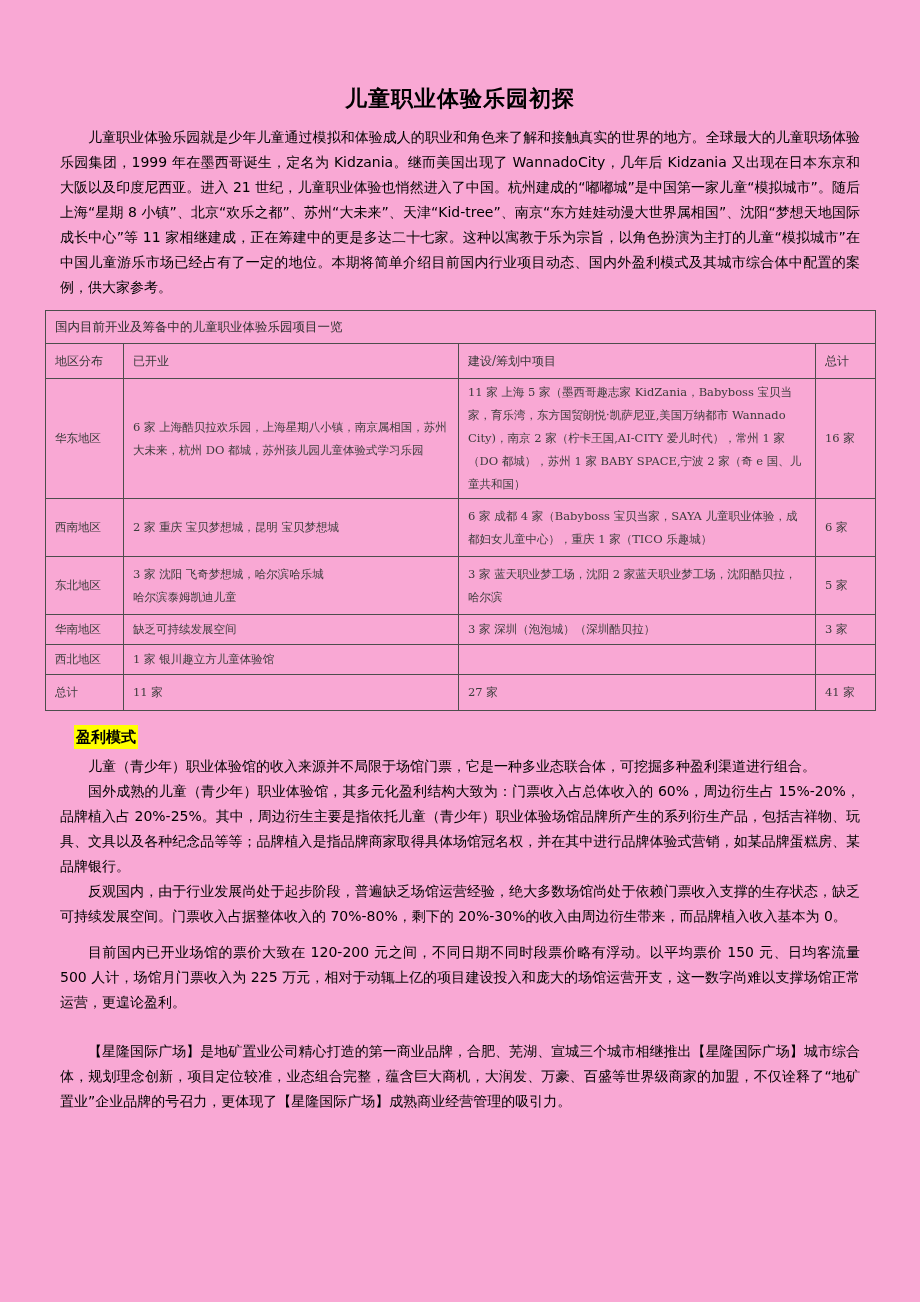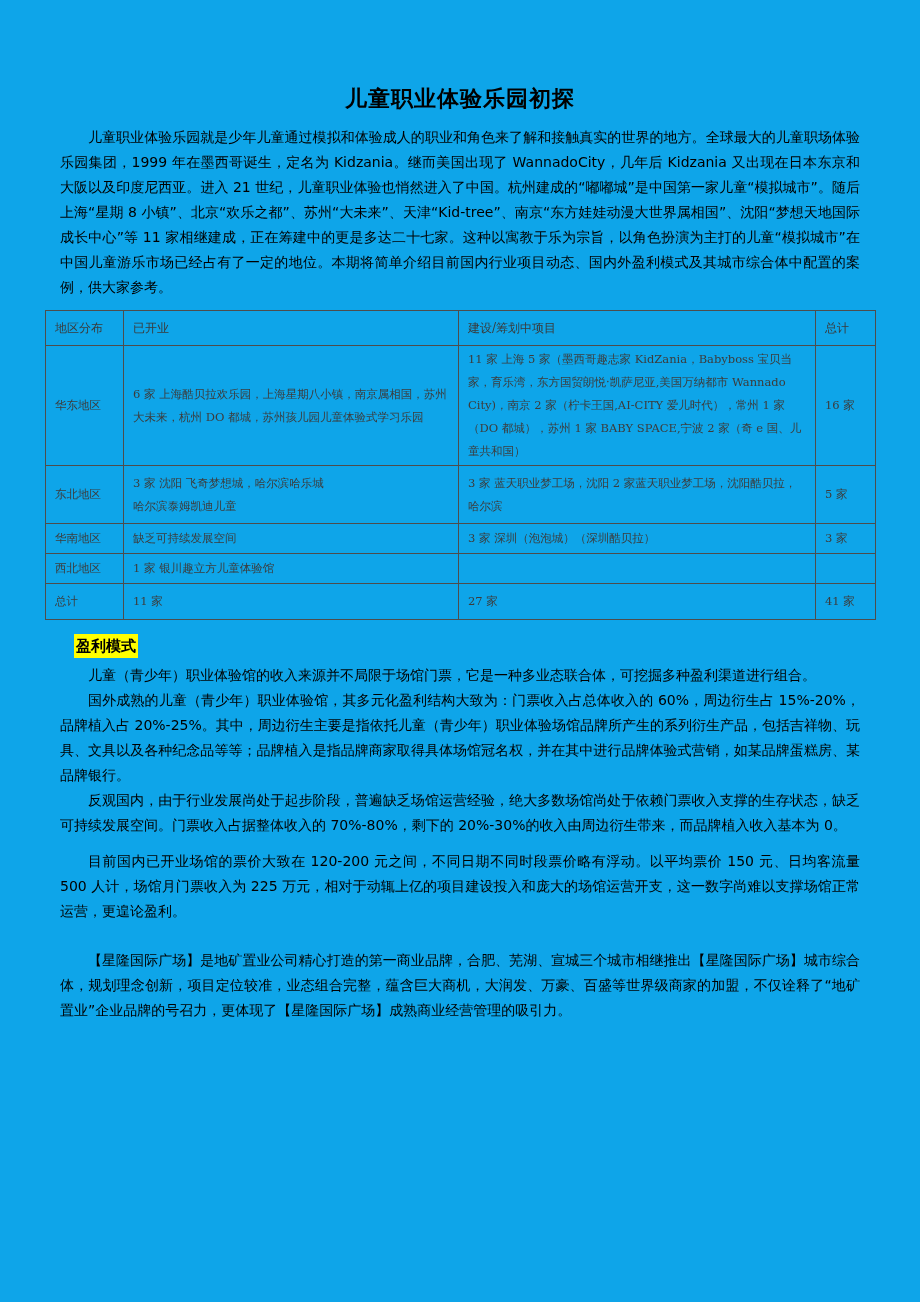--- a/index.html
+++ b/index.html
@@ -7,21 +7,21 @@
     background: #ffffff;
     width: 920px; height: 1302px;
     overflow: hidden;
     font-family: "DejaVu Sans", "Liberation Sans", sans-serif;
     color: #000;
   }
   .page {
     box-sizing: border-box;
     width: 920px; height: 1302px;
     padding: 84px 60px 0 60px;
-    background: #0ea5e9;
+    background: #f9a8d4;
   }
   .doc-title {
     margin: 0;
     text-align: center;
     font-size: 22px;
     font-weight: bold;
     line-height: 30px;
     letter-spacing: 1px;
   }
   p.body-text {
@@ -93,31 +93,40 @@
   <p class="body-text intro">儿童职业体验乐园就是少年儿童通过模拟和体验成人的职业和角色来了解和接触真实的世界的地方。全球最大的儿童职场体验乐园集团，1999 年在墨西哥诞生，定名为 Kidzania。继而美国出现了 WannadoCity，几年后 Kidzania 又出现在日本东京和大阪以及印度尼西亚。进入 21 世纪，儿童职业体验也悄然进入了中国。杭州建成的“嘟嘟城”是中国第一家儿童“模拟城市”。随后上海“星期 8 小镇”、北京“欢乐之都”、苏州“大未来”、天津“Kid-tree”、南京“东方娃娃动漫大世界属相国”、沈阳“梦想天地国际成长中心”等 11 家相继建成，正在筹建中的更是多达二十七家。这种以寓教于乐为宗旨，以角色扮演为主打的儿童“模拟城市”在中国儿童游乐市场已经占有了一定的地位。本期将简单介绍目前国内行业项目动态、国内外盈利模式及其城市综合体中配置的案例，供大家参考。</p>
 
   <table class="park-table">
     <colgroup>
       <col style="width:78px">
         <col style="width:335px">
         <col style="width:357px">
         <col style="width:60px">
     </colgroup>
     <tbody>
+      <tr>
+        <td class="tbl-title" colspan="4">国内目前开业及筹备中的儿童职业体验乐园项目一览</td>
+      </tr>
       <tr class="hdr">
         <td>地区分布</td>
         <td>已开业</td>
         <td>建设/筹划中项目</td>
         <td>总计</td>
       </tr>
       <tr style="height:106px">
         <td class="region">华东地区</td>
         <td class="cell">6 家 上海酷贝拉欢乐园，上海星期八小镇，南京属相国，苏州大未来，杭州 DO 都城，苏州孩儿园儿童体验式学习乐园</td>
         <td class="cell">11 家 上海 5 家（墨西哥趣志家 KidZania，Babyboss 宝贝当家，育乐湾，东方国贸朗悦·凯萨尼亚,美国万纳都市 Wannado City)，南京 2 家（柠卡王国,AI-CITY 爱儿时代），常州 1 家（DO 都城），苏州 1 家 BABY SPACE,宁波 2 家（奇 e 国、儿童共和国）</td>
         <td class="total">16 家</td>
+      </tr>
+      <tr style="height:58px">
+        <td class="region">西南地区</td>
+        <td class="cell">2 家 重庆 宝贝梦想城，昆明 宝贝梦想城</td>
+        <td class="cell">6 家 成都 4 家（Babyboss 宝贝当家，SAYA 儿童职业体验，成都妇女儿童中心），重庆 1 家（TICO 乐趣城）</td>
+        <td class="total">6 家</td>
       </tr>
       <tr style="height:58px">
         <td class="region">东北地区</td>
         <td class="cell">3 家 沈阳 飞奇梦想城，哈尔滨哈乐城
 哈尔滨泰姆凯迪儿童</td>
         <td class="cell">3 家 蓝天职业梦工场，沈阳 2 家蓝天职业梦工场，沈阳酷贝拉， 哈尔滨</td>
         <td class="total">5 家</td>
       </tr>
       <tr style="height:30px">
         <td class="region">华南地区</td>

